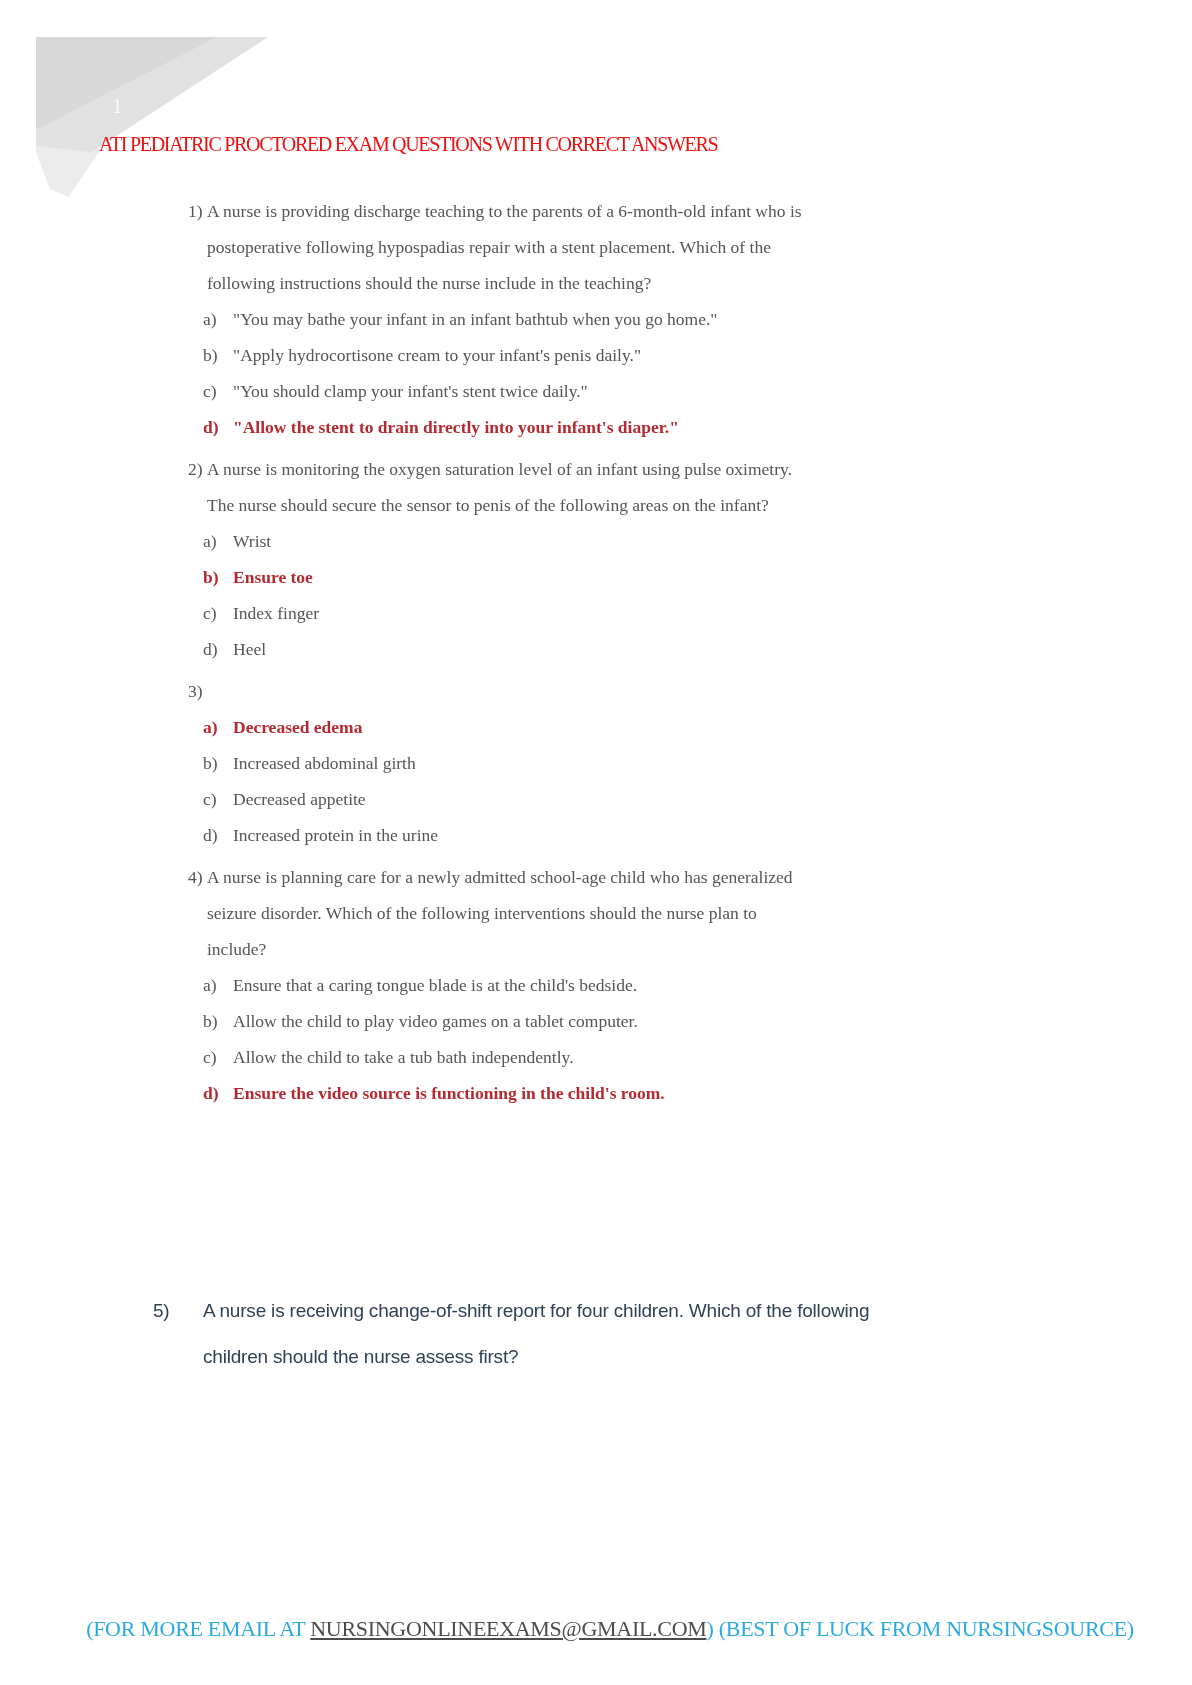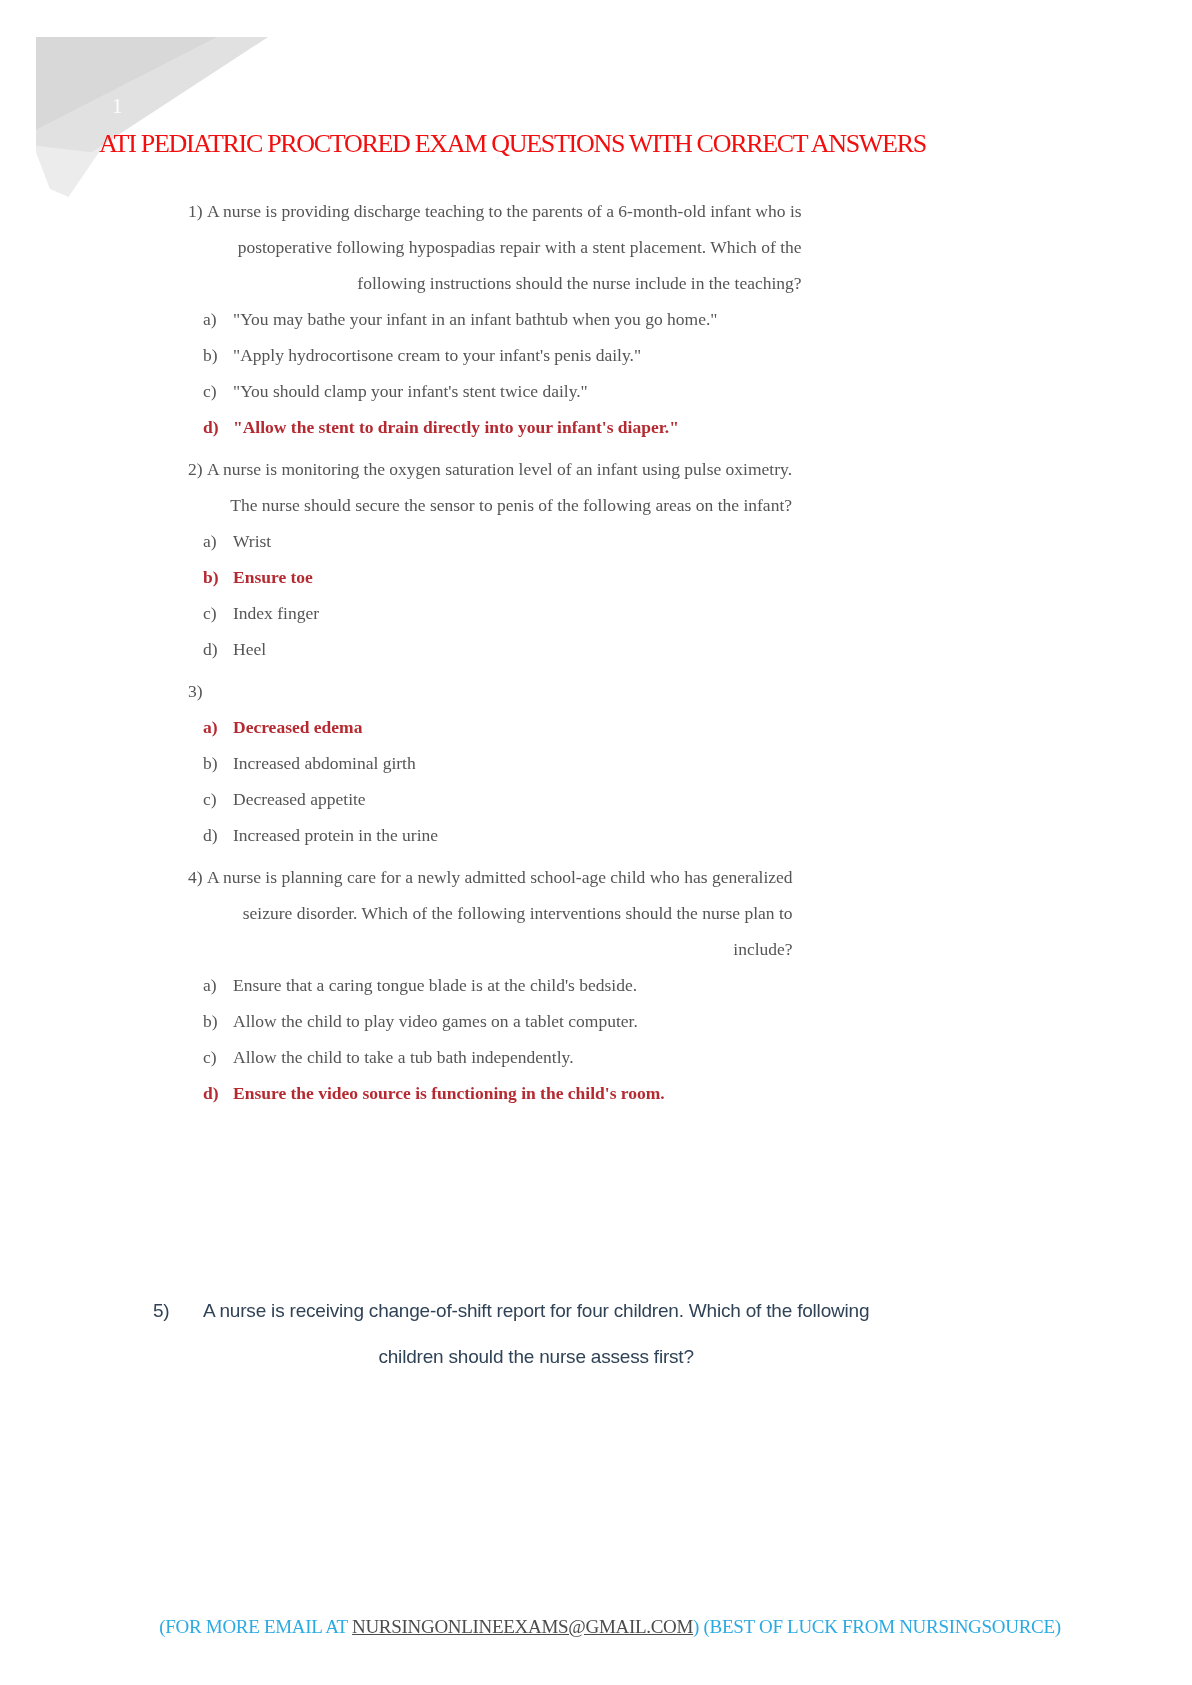--- a/index.html
+++ b/index.html
@@ -17,53 +17,53 @@
   .facet .l1 { background:#ececec; clip-path:polygon(0% 0%, 100% 0%, 30% 66%, 14% 100%, 6% 95%, 0% 72%); }
   .facet .l2 { background:#e1e1e1; clip-path:polygon(0% 0%, 100% 0%, 24% 72%, 0% 68%); }
   .facet .l3 { background:#d8d8d8; clip-path:polygon(0% 0%, 78% 0%, 0% 58%); }
   .page-number {
     position:absolute; left:76px; top:55px;
     font-size:21px; color:#fdfdfd; line-height:28px;
   }
 
   .doc-title {
     position:absolute; left:99px; top:128px;
-    font-size:26px; line-height:32px;
+    font-size:20px; line-height:32px;
     letter-spacing:-1.3px;
     color:#f20e0e;
     white-space:nowrap;
   }
 
   .content {
     position:absolute; left:188px; top:193px; width:780px;
     font-size:17.5px; color:#555555;
   }
   .q-block { margin:0; }
   .q-block + .q-block { margin-top:6px; }
   .q-head { display:flex; line-height:36px; }
   .q-marker { flex:none; width:19px; }
-  .q-text { white-space:pre-line;text-align:right; }
+  .q-text { white-space:pre-line; }
   .opt { display:flex; line-height:36px; padding-left:15px; }
   .opt-letter { flex:none; width:30px; }
   .opt.correct { color:#b52a31; font-weight:bold; }
 
   .q5-block {
     position:absolute; left:153px; top:1288px; width:850px;
     font-family:"Liberation Sans","DejaVu Sans",sans-serif;
     font-size:19px; letter-spacing:-0.2px;
     color:#2f4256;
     display:flex; line-height:46px;
   }
   .q5-marker { flex:none; width:50px; }
-  .q5-text { white-space:pre-line;text-align:center; }
+  .q5-text { white-space:pre-line; }
 
   .footer {
     position:absolute; left:0; right:0; top:1616px;
     text-align:center;
-    font-size:19px; letter-spacing:-0.3px;
+    font-size:22px; letter-spacing:-0.3px;
     color:#2baae2;
     white-space:nowrap;
     margin-left:28px;
   }
   .footer .email {
     color:#4c4c4c;
     text-decoration:underline;
     cursor:pointer;
   }
 </style>

